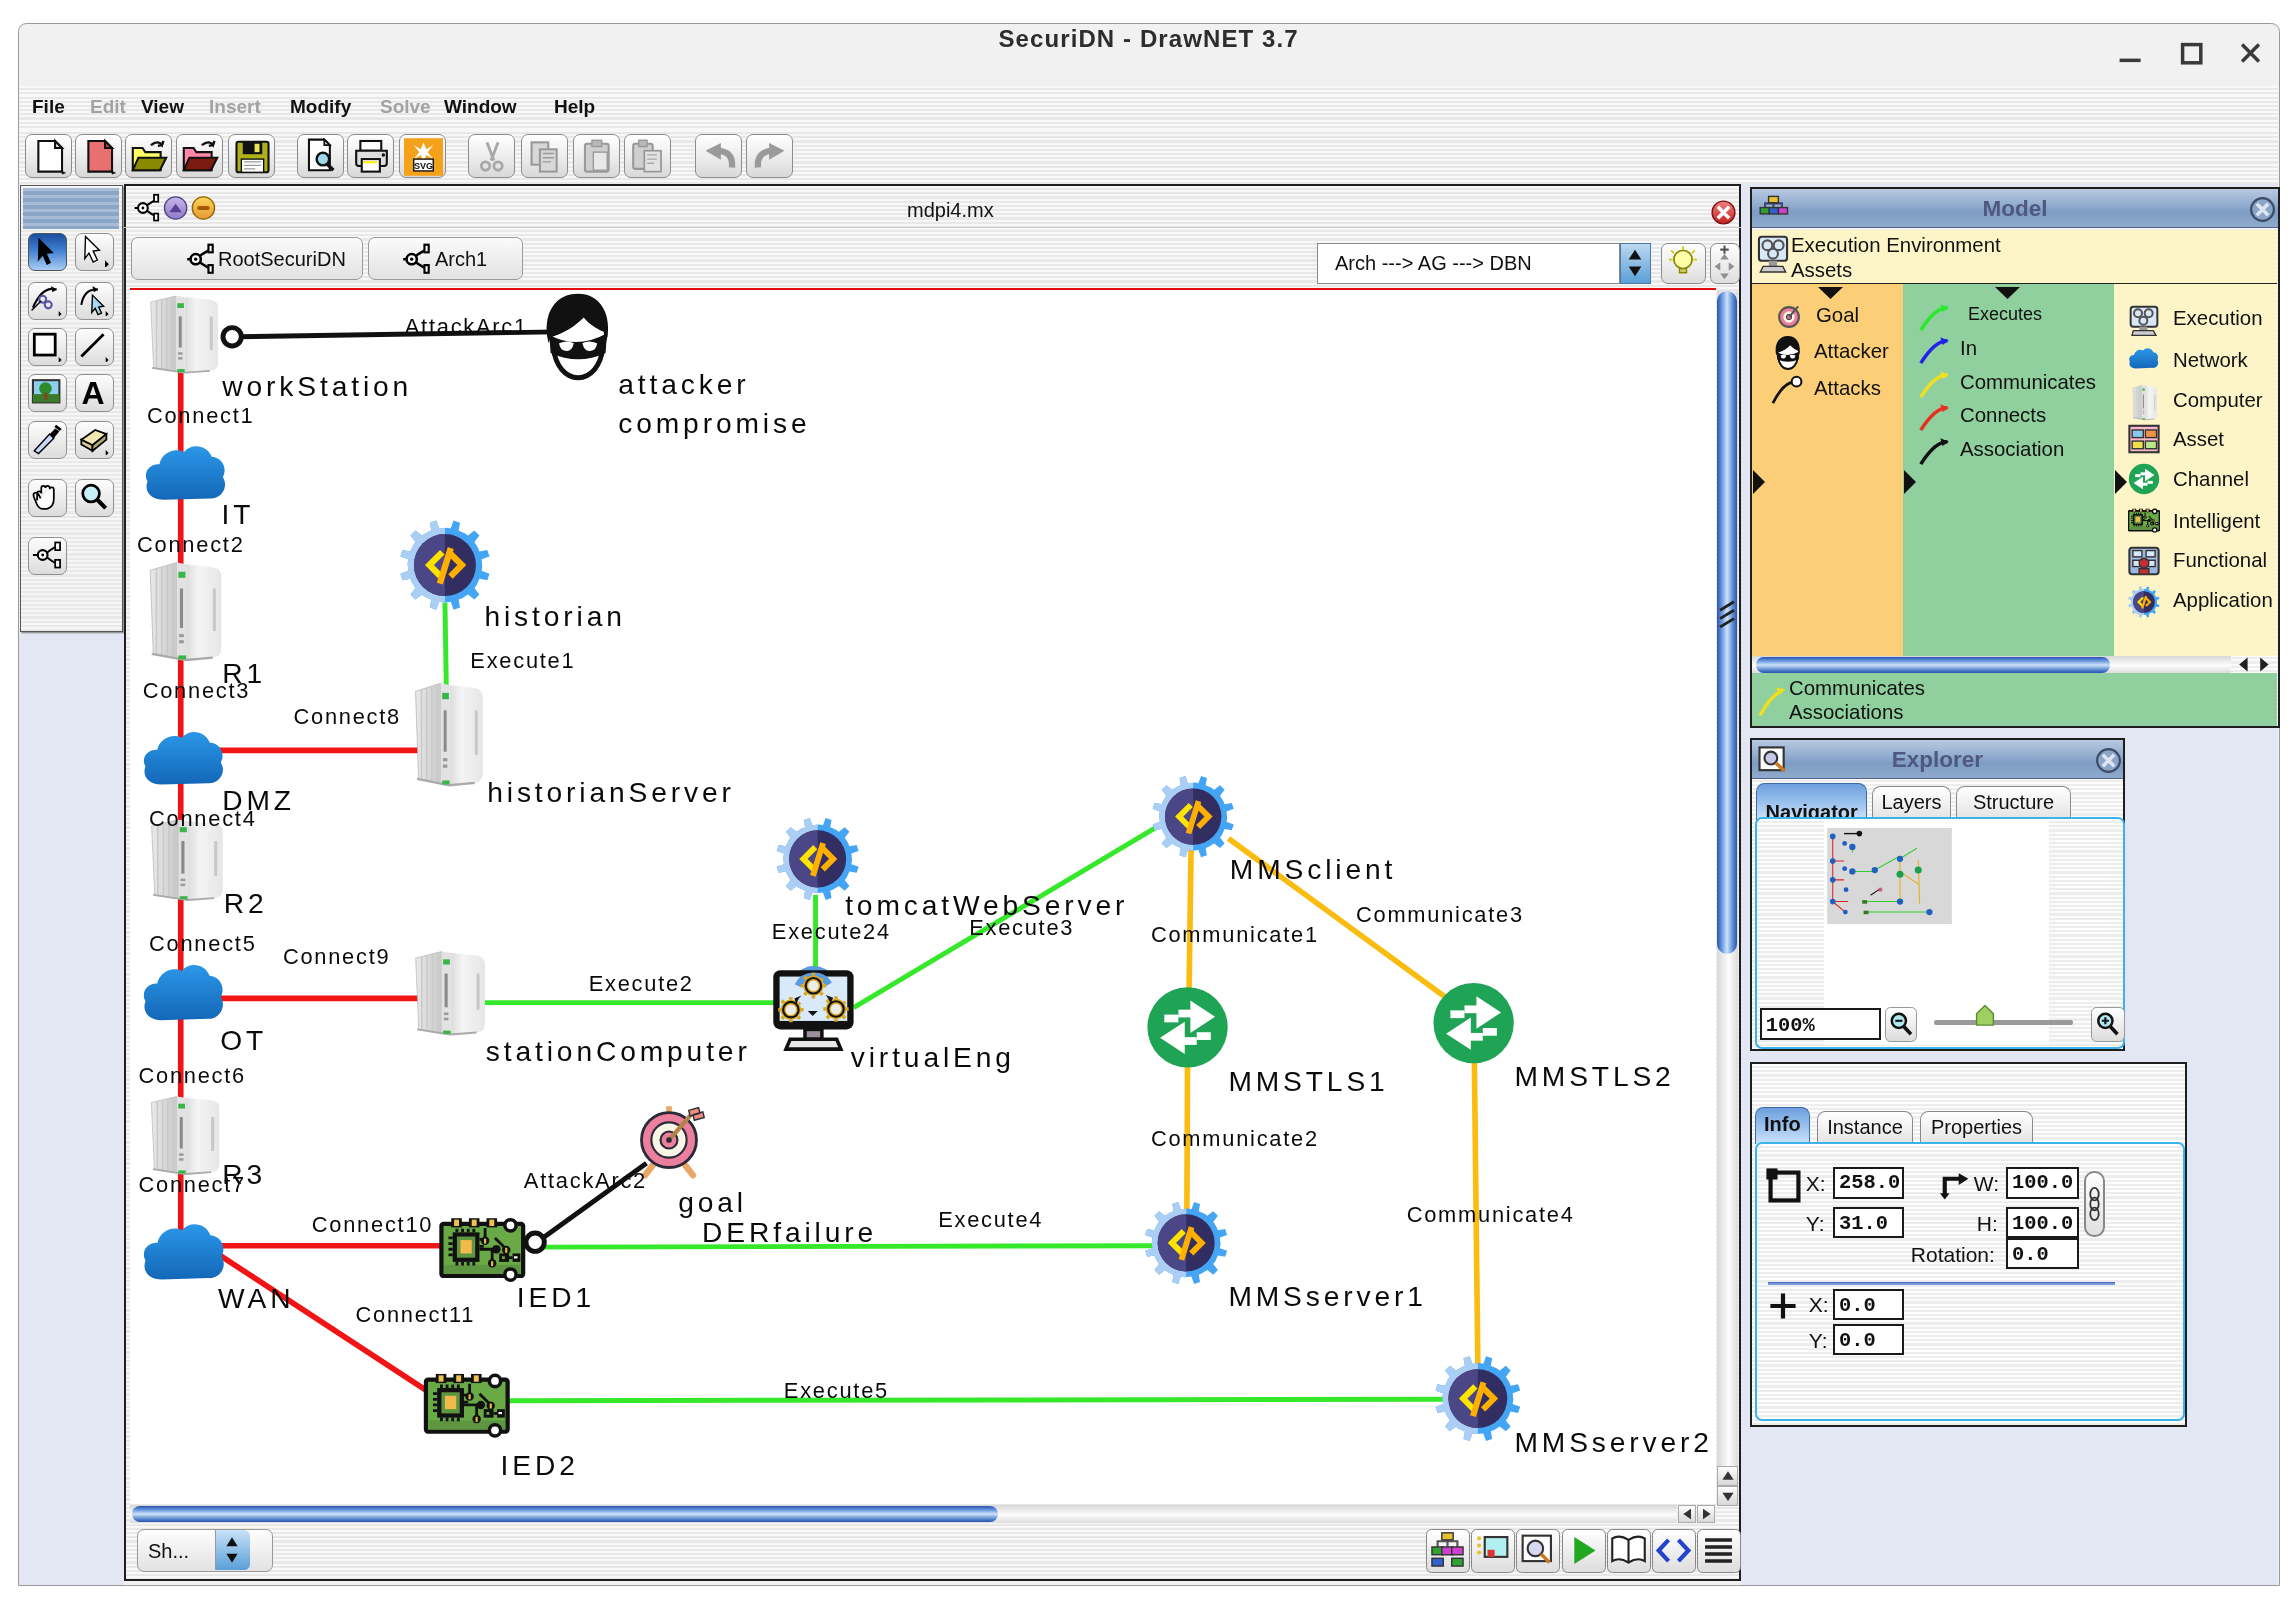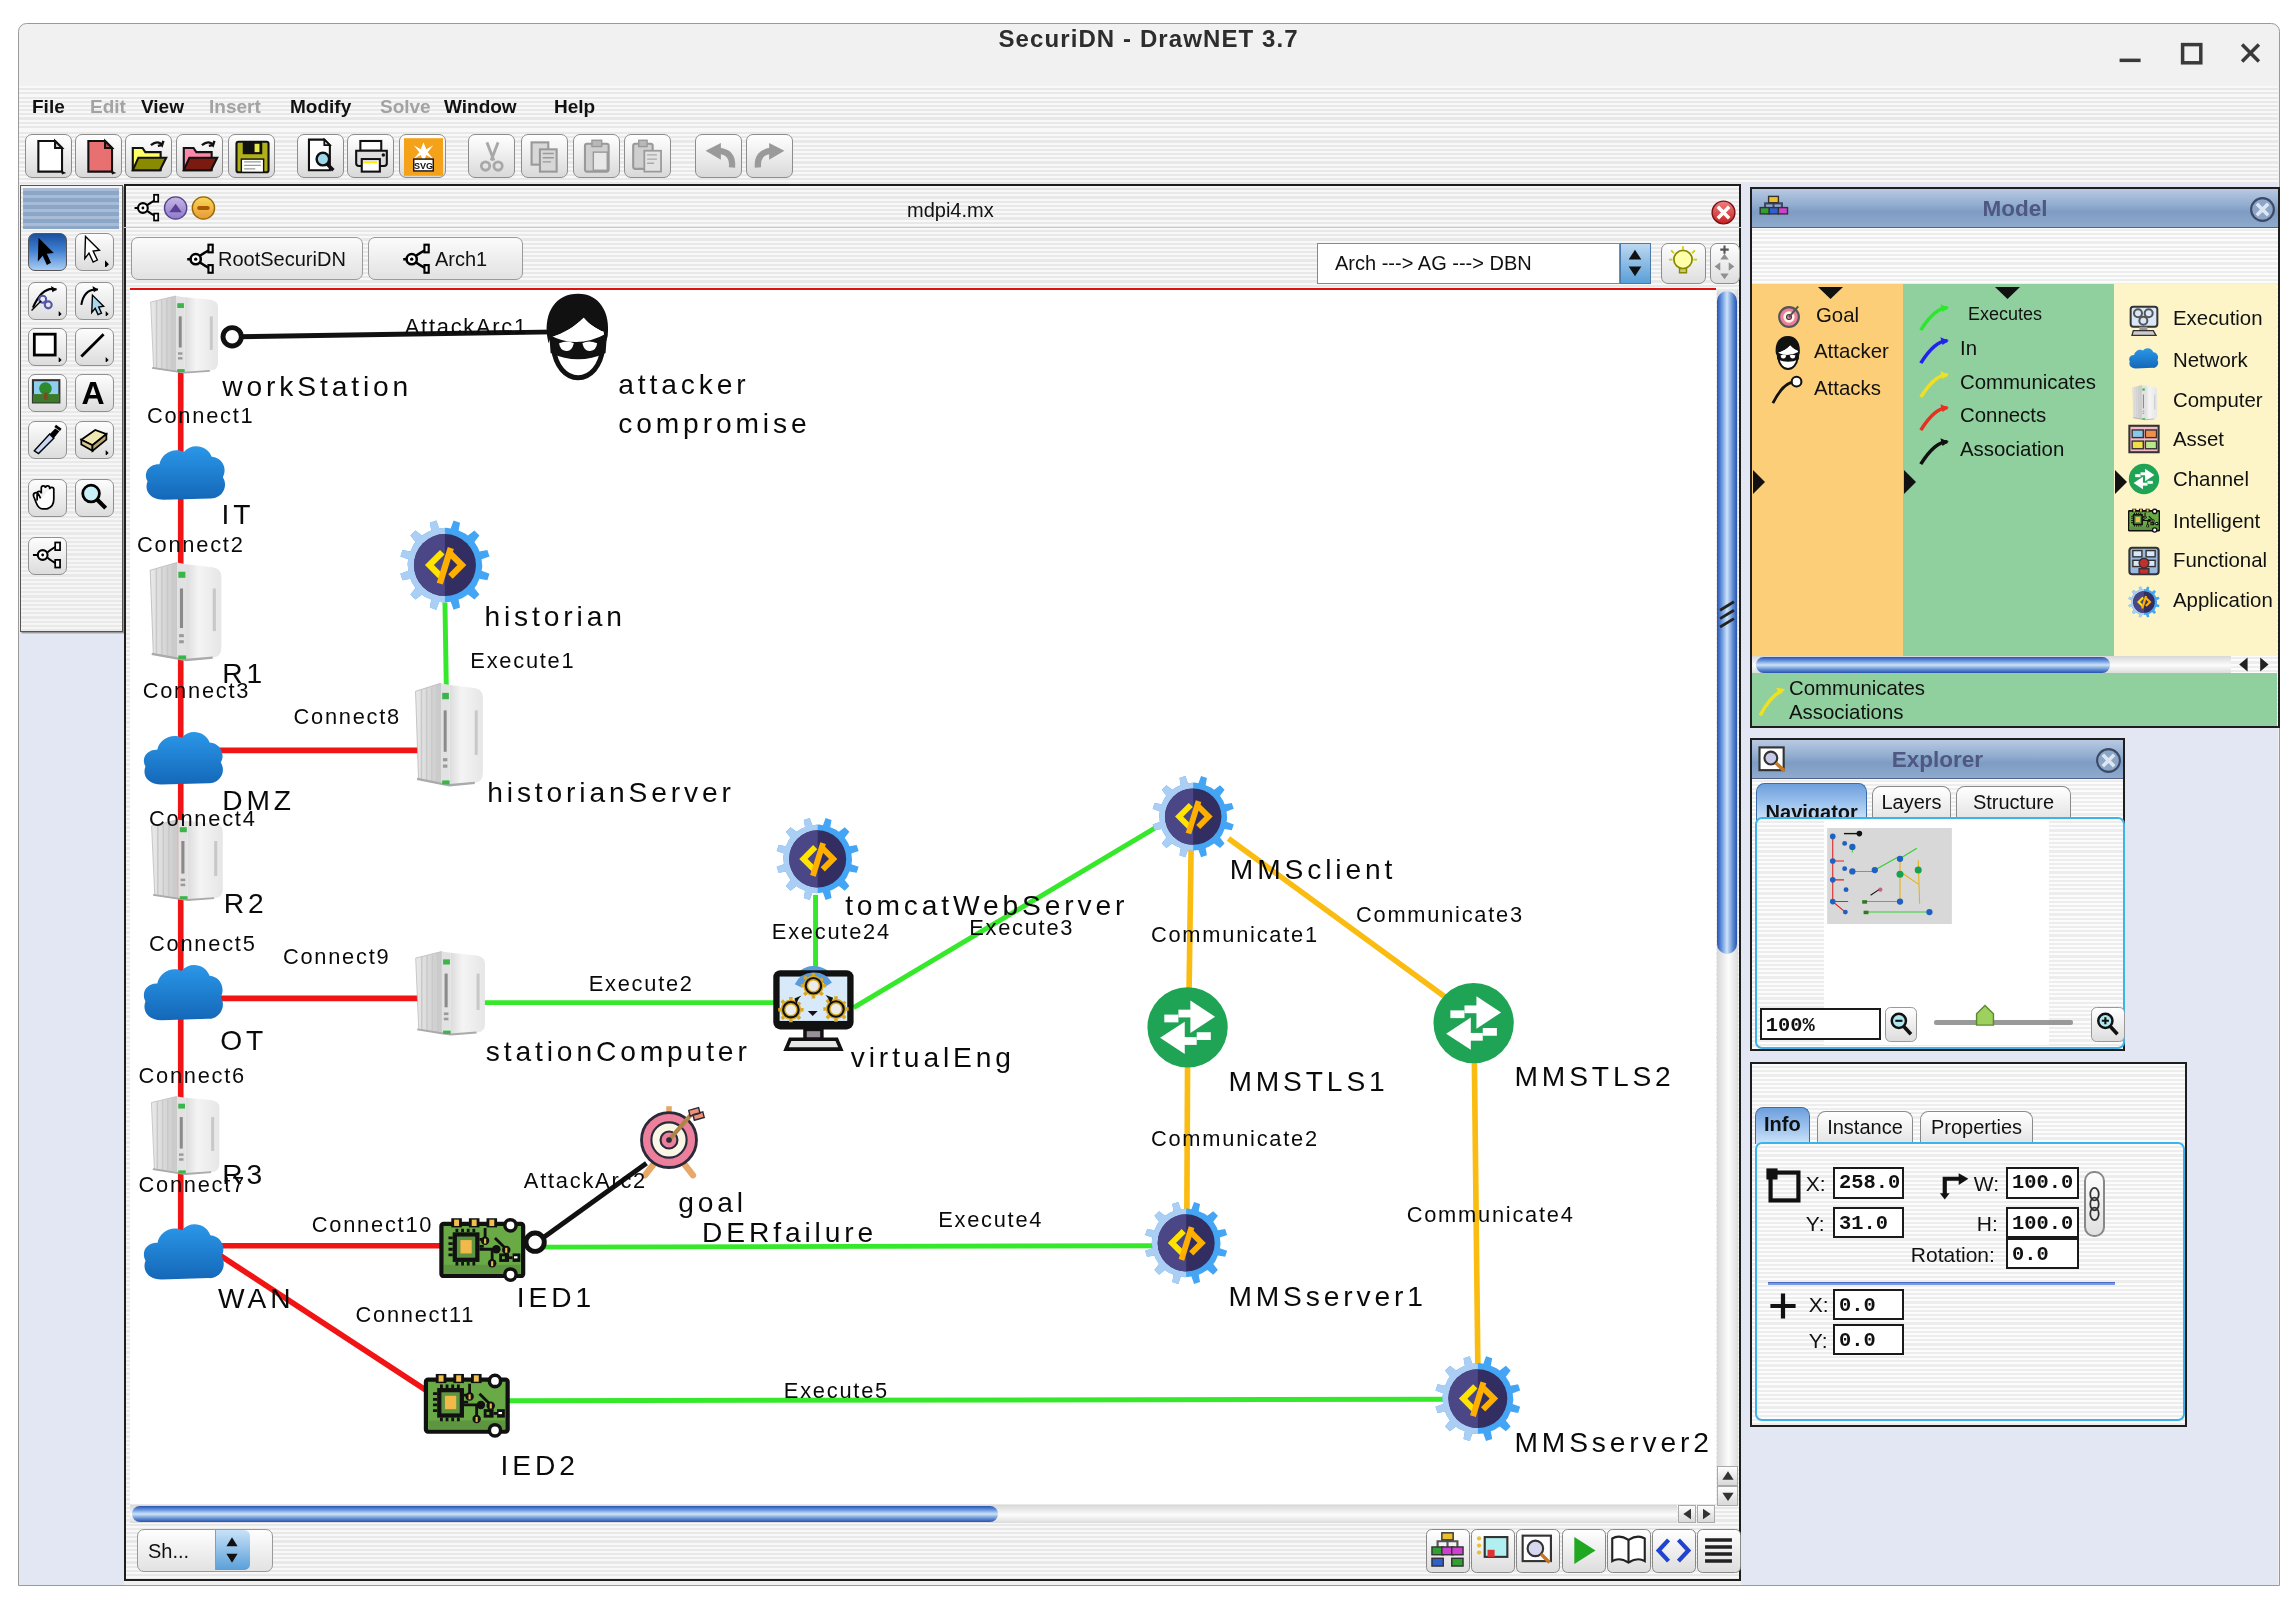--- a/index.html
+++ b/index.html
@@ -688,20 +688,32 @@
       <rect x="15" y="2" width="14" height="9" fill="#e8c030" stroke="#333" stroke-width="2"></rect>
       <rect x="3" y="18" width="13" height="9" fill="#30a030" stroke="#333" stroke-width="2"></rect>
       <rect x="16" y="18" width="13" height="9" fill="#3060d0" stroke="#333" stroke-width="2"></rect>
       <rect x="29" y="18" width="13" height="9" fill="#d040d0" stroke="#333" stroke-width="2"></rect>
     </svg>
     <svg class="abs" style="left:497px; top:7px;" width="27" height="27" viewBox="0 0 38 38">
       <circle cx="19" cy="19" r="16" fill="#8ca6c8" stroke="#3c4a66" stroke-width="3"></circle>
       <path d="M11 11 L27 27 M27 11 L11 27" stroke="#dde6f2" stroke-width="5"></path>
       </svg>
   </div>
+  <div class="abs" style="left:0; top:41px; width:525px; height:54px; background:#fdf5c8; border-bottom:1.4px solid #222;">
+    <svg class="abs" style="left:4.2px; top:4.2px;" width="34" height="45" viewBox="0 0 48 64">
+      <rect x="4" y="4" width="40" height="34" rx="4" fill="#d8e8f8" stroke="#333" stroke-width="3"></rect>
+      <circle cx="16" cy="16" r="7" fill="none" stroke="#555" stroke-width="3"></circle>
+      <circle cx="32" cy="16" r="7" fill="none" stroke="#555" stroke-width="3"></circle>
+      <circle cx="24" cy="28" r="7" fill="none" stroke="#555" stroke-width="3"></circle>
+      <rect x="18" y="38" width="12" height="8" fill="#999"></rect>
+      <path d="M10 46 h28 l4 8 h-36 z" fill="#ccc" stroke="#333" stroke-width="2"></path>
+    </svg>
+    <div class="abs" style="left:39px; top:4.2px; font-size:20.4px; color:#111;">Execution Environment</div>
+    <div class="abs" style="left:39px; top:29px; font-size:20.4px; color:#111;">Assets</div>
+  </div>
   <div class="abs" style="left:0px; top:95px; width:151px; height:372px; background:#fbce77;"></div>
   <div class="abs" style="left:151px; top:95px; width:211px; height:372px; background:#90cf9e;"></div>
   <div class="abs" style="left:362px; top:95px; width:163px; height:372px; background:#fdf5c8;"></div>
   <svg class="abs" style="left:66px; top:98px;" width="25" height="12.7" viewBox="0 0 36 18">
       <path d="M0 0 h36 l-18 17 z" fill="#111"></path>
     </svg>
   <svg class="abs" style="left:243px; top:98px;" width="25" height="12.7" viewBox="0 0 36 18">
       <path d="M0 0 h36 l-18 17 z" fill="#111"></path>
     </svg>
   <svg class="abs" style="left:1.4px; top:281px;" width="12" height="24" viewBox="0 0 17 34">

